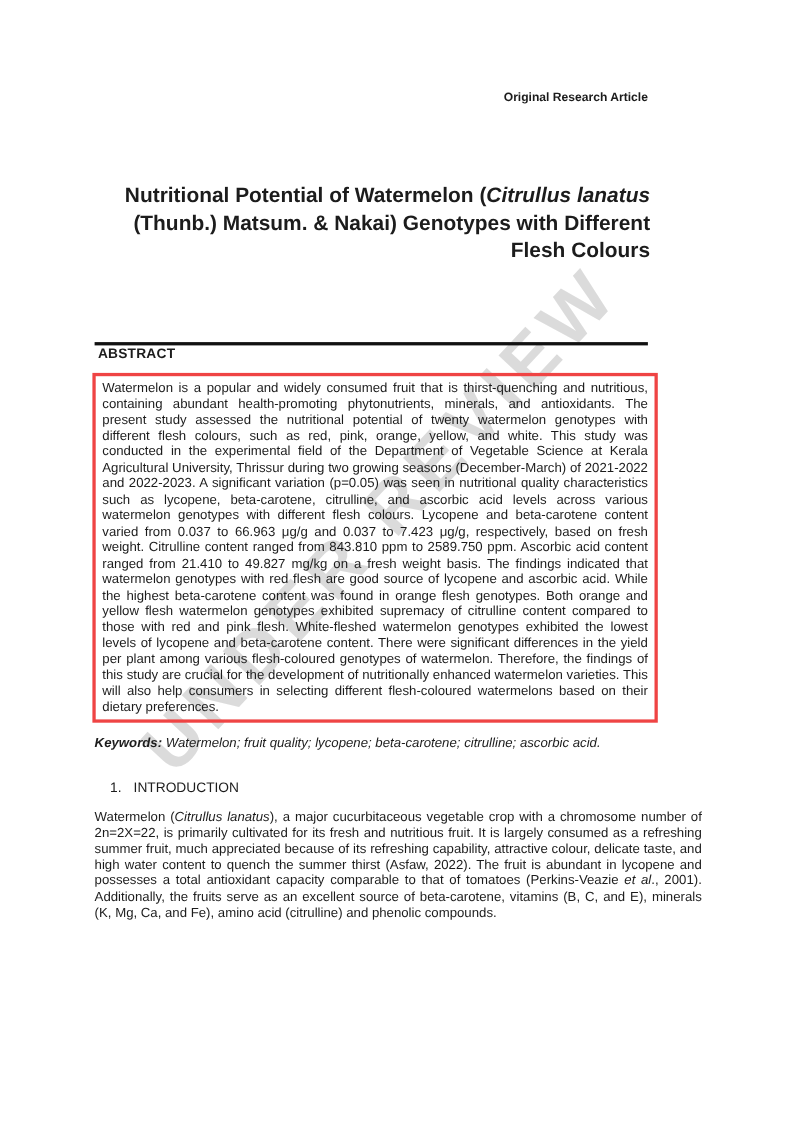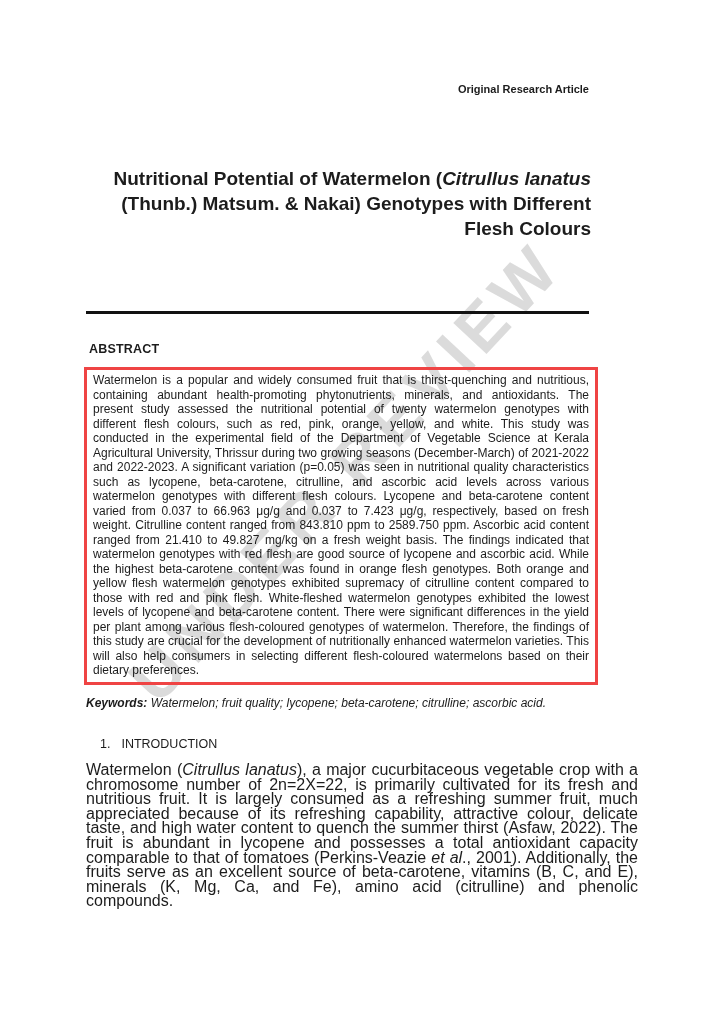--- a/index.html
+++ b/index.html
@@ -51,21 +51,20 @@
     line-height: 25px;
   }
   .paper-title em { font-style: italic; }
   .divider {
     width: 503px;
     margin-top: 70px;
     border: none;
     border-top: 3px solid #111111;
   }
   .abstract-heading {
-    margin-top: 28px;
     margin-left: 3px;
     font-size: 12.5px;
     font-weight: bold;
     letter-spacing: 0.2px;
   }
   .abstract-box {
     width: 514px;
     margin-top: 11px;
     margin-left: -2px;
     border: 3px solid #ef4444;
@@ -86,21 +85,21 @@
   .kw-label { font-weight: bold; text-align: right; }
   .section-heading {
     margin-top: 27px;
     margin-left: 14px;
     font-size: 12.5px;
     font-weight: normal;
   }
   .sec-num { margin-right: 11px; }
   .intro-text {
     margin-top: 12px;
-    font-size: 16px;
+    font-size: 12px;
     line-height: 14.6px;
     text-align: justify;
   }
   .intro-text em { font-style: italic; }
 </style>
 </head>
 <body>
 
 <div class="page">
 

